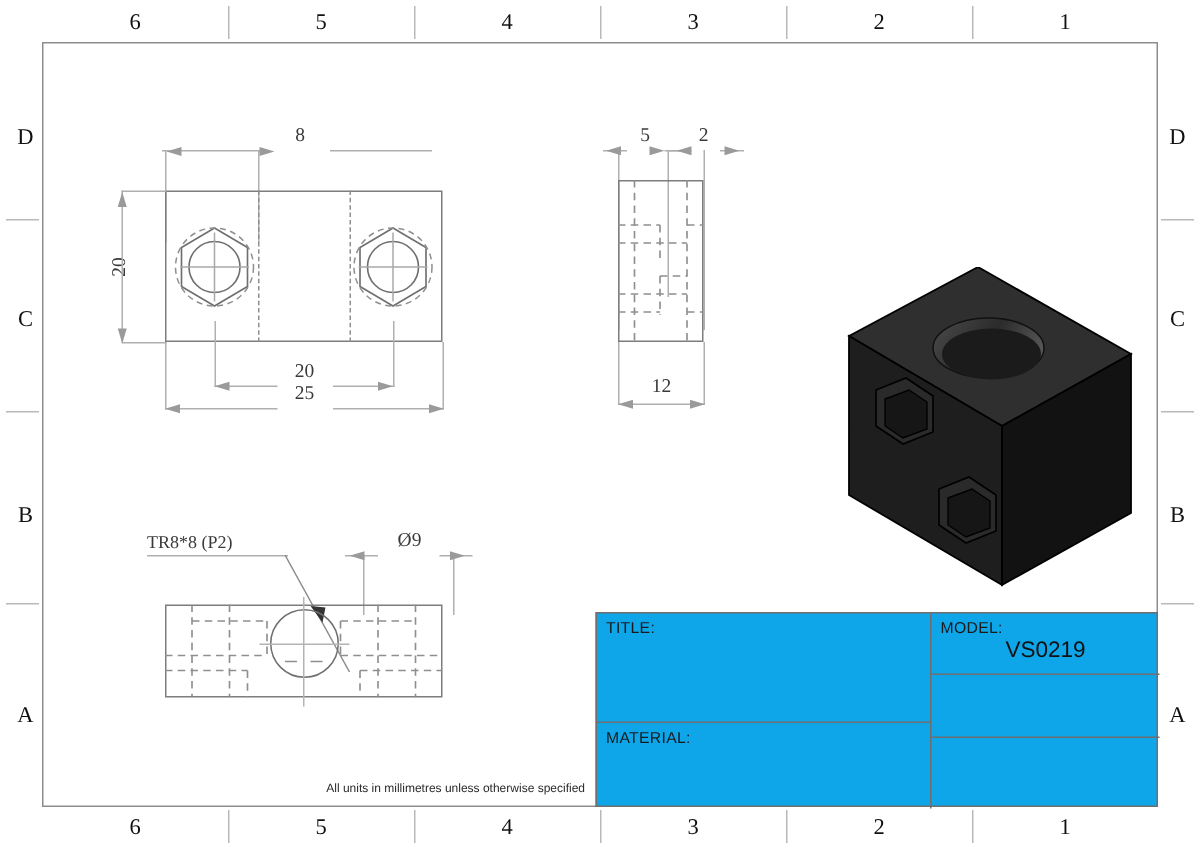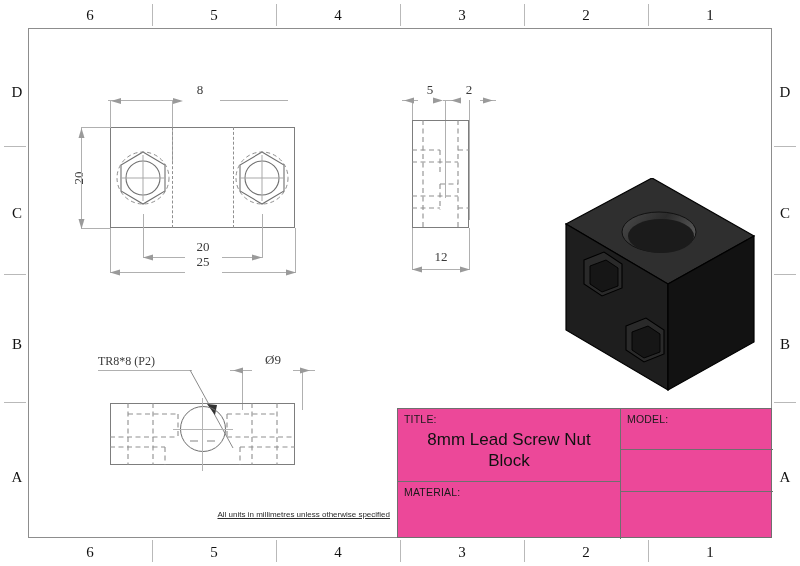--- a/index.html
+++ b/index.html
@@ -19,21 +19,21 @@
   .dashv{width:0;border-left:1px dashed #8f8f8f;}
   .dimline{background:#b0b0b0;}
   .dimtxt{font-size:13px;color:#3a3a3a;font-family:"Liberation Serif",serif;
        text-align:center;line-height:14px;}
   .dimtxt.rot{transform:rotate(-90deg);transform-origin:center center;}
   .rectout{border:1px solid #7d7d7d;box-sizing:border-box;}
   .circ{border:1px solid #6f6f6f;border-radius:50%;box-sizing:border-box;}
   .cl{background:#b4b4b4;}
   
   #title-block{left:397px;top:408px;width:375px;height:130px;
-       border:1px solid #6f6f6f;box-sizing:border-box;background:#ec4899;}
+       border:1px solid #6f6f6f;box-sizing:border-box;background:#0ea5e9;}
   .tb-cell{position:absolute;box-sizing:border-box;}
   .tb-label{font-size:10.5px;color:#1a1a1a;position:absolute;left:6px;top:4px;
        letter-spacing:.2px;}
   .tb-value{position:absolute;width:100%;text-align:center;color:#111;}
   .tb-div{position:absolute;background:#6f6f6f;}
   #logo-text{font-size:40px;font-weight:600;letter-spacing:-1px;
        color:#000;text-align:center;width:100%;}
   #footer-note{font-size:8px;color:#2a2a2a;text-align:right;}
   
   #iso-view{left:528px;top:178px;width:244px;height:230px;}
@@ -282,27 +282,27 @@
 
 <div class="abs" id="title-block">
 
   <div class="tb-div" style="left:222px;top:0;width:1px;height:130px;"></div>
   <div class="tb-div" style="left:0;top:72px;width:223px;height:1px;"></div>
   <div class="tb-div" style="left:222px;top:40px;width:153px;height:1px;"></div>
   <div class="tb-div" style="left:222px;top:82px;width:153px;height:1px;"></div>
 
   <div class="tb-cell" style="left:0;top:0;width:222px;height:72px;">
     <div class="tb-label">TITLE:</div>
-    <div class="tb-value" style="top:20px;font-size:17px;padding:0 10px;box-sizing:border-box;line-height:21px;">8mm Lead Screw Nut Block</div>
   </div>
 
   <div class="tb-cell" style="left:0;top:73px;width:222px;height:57px;">
     <div class="tb-label">MATERIAL:</div>
   </div>
 
   <div class="tb-cell" style="left:223px;top:0;width:152px;height:40px;">
     <div class="tb-label">MODEL:</div>
-  </div>
-
-
-</div>
-
-<div class="abs" id="footer-note" style="left:190px;top:510px;width:200px;text-decoration:underline;">All units in millimetres unless otherwise specified</div>
+    <div class="tb-value" style="top:16px;font-size:15px;">VS0219</div>
+  </div>
+
+
+</div>
+
+<div class="abs" id="footer-note" style="left:190px;top:521px;width:200px;">All units in millimetres unless otherwise specified</div>
 
 </body></html>

